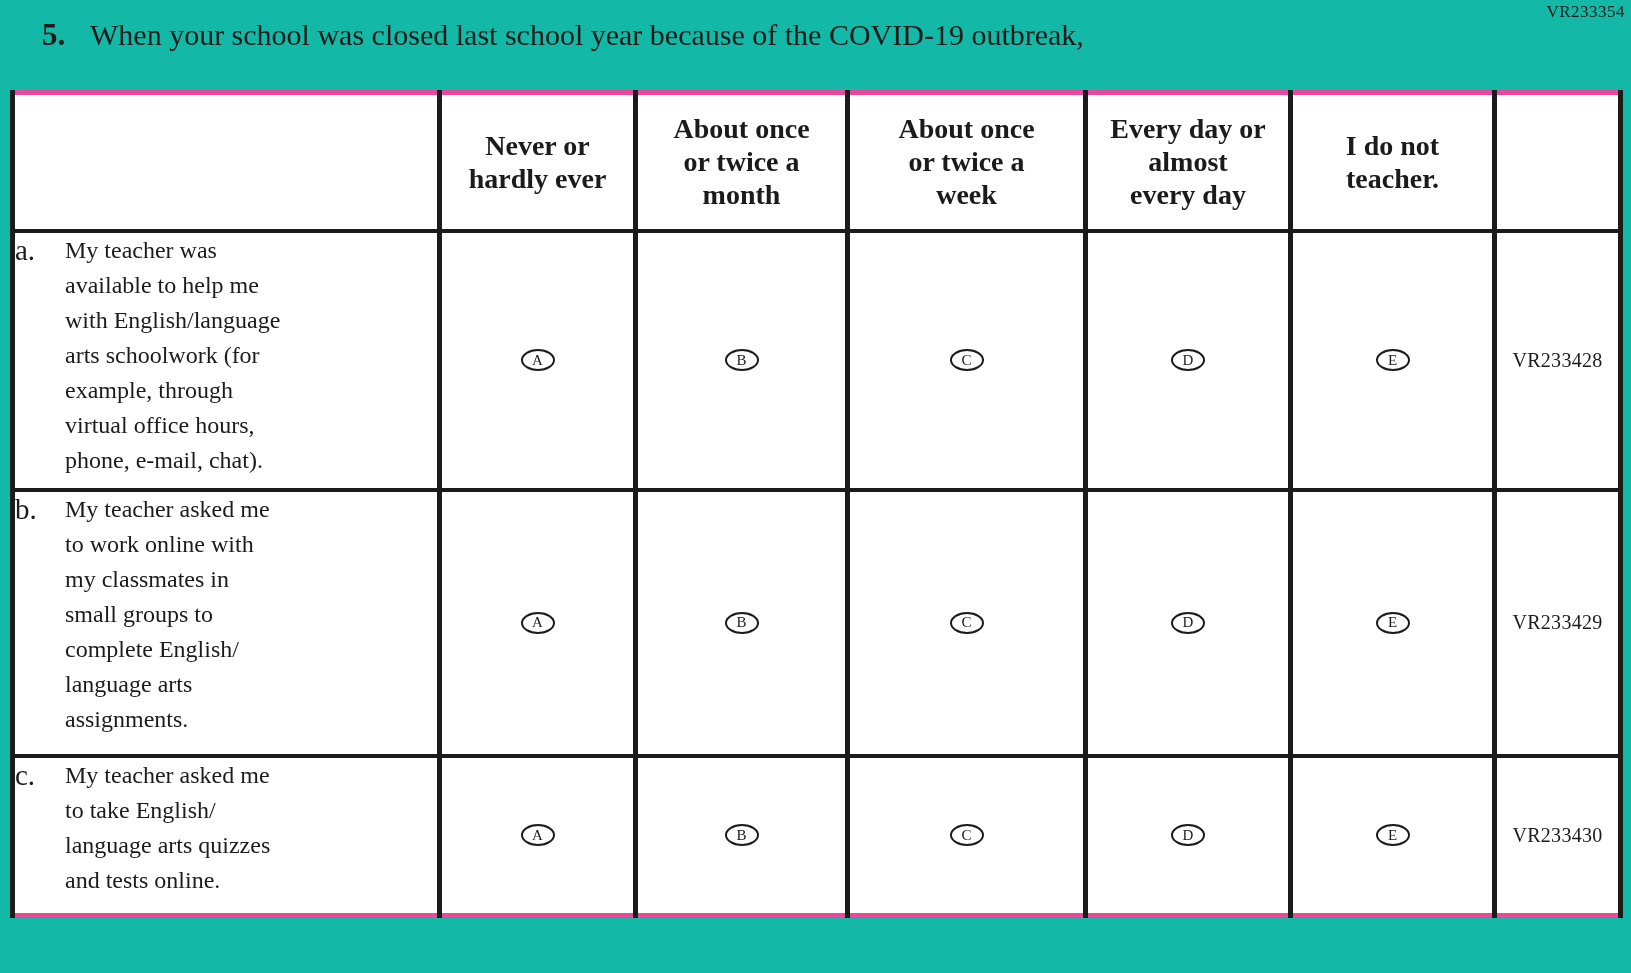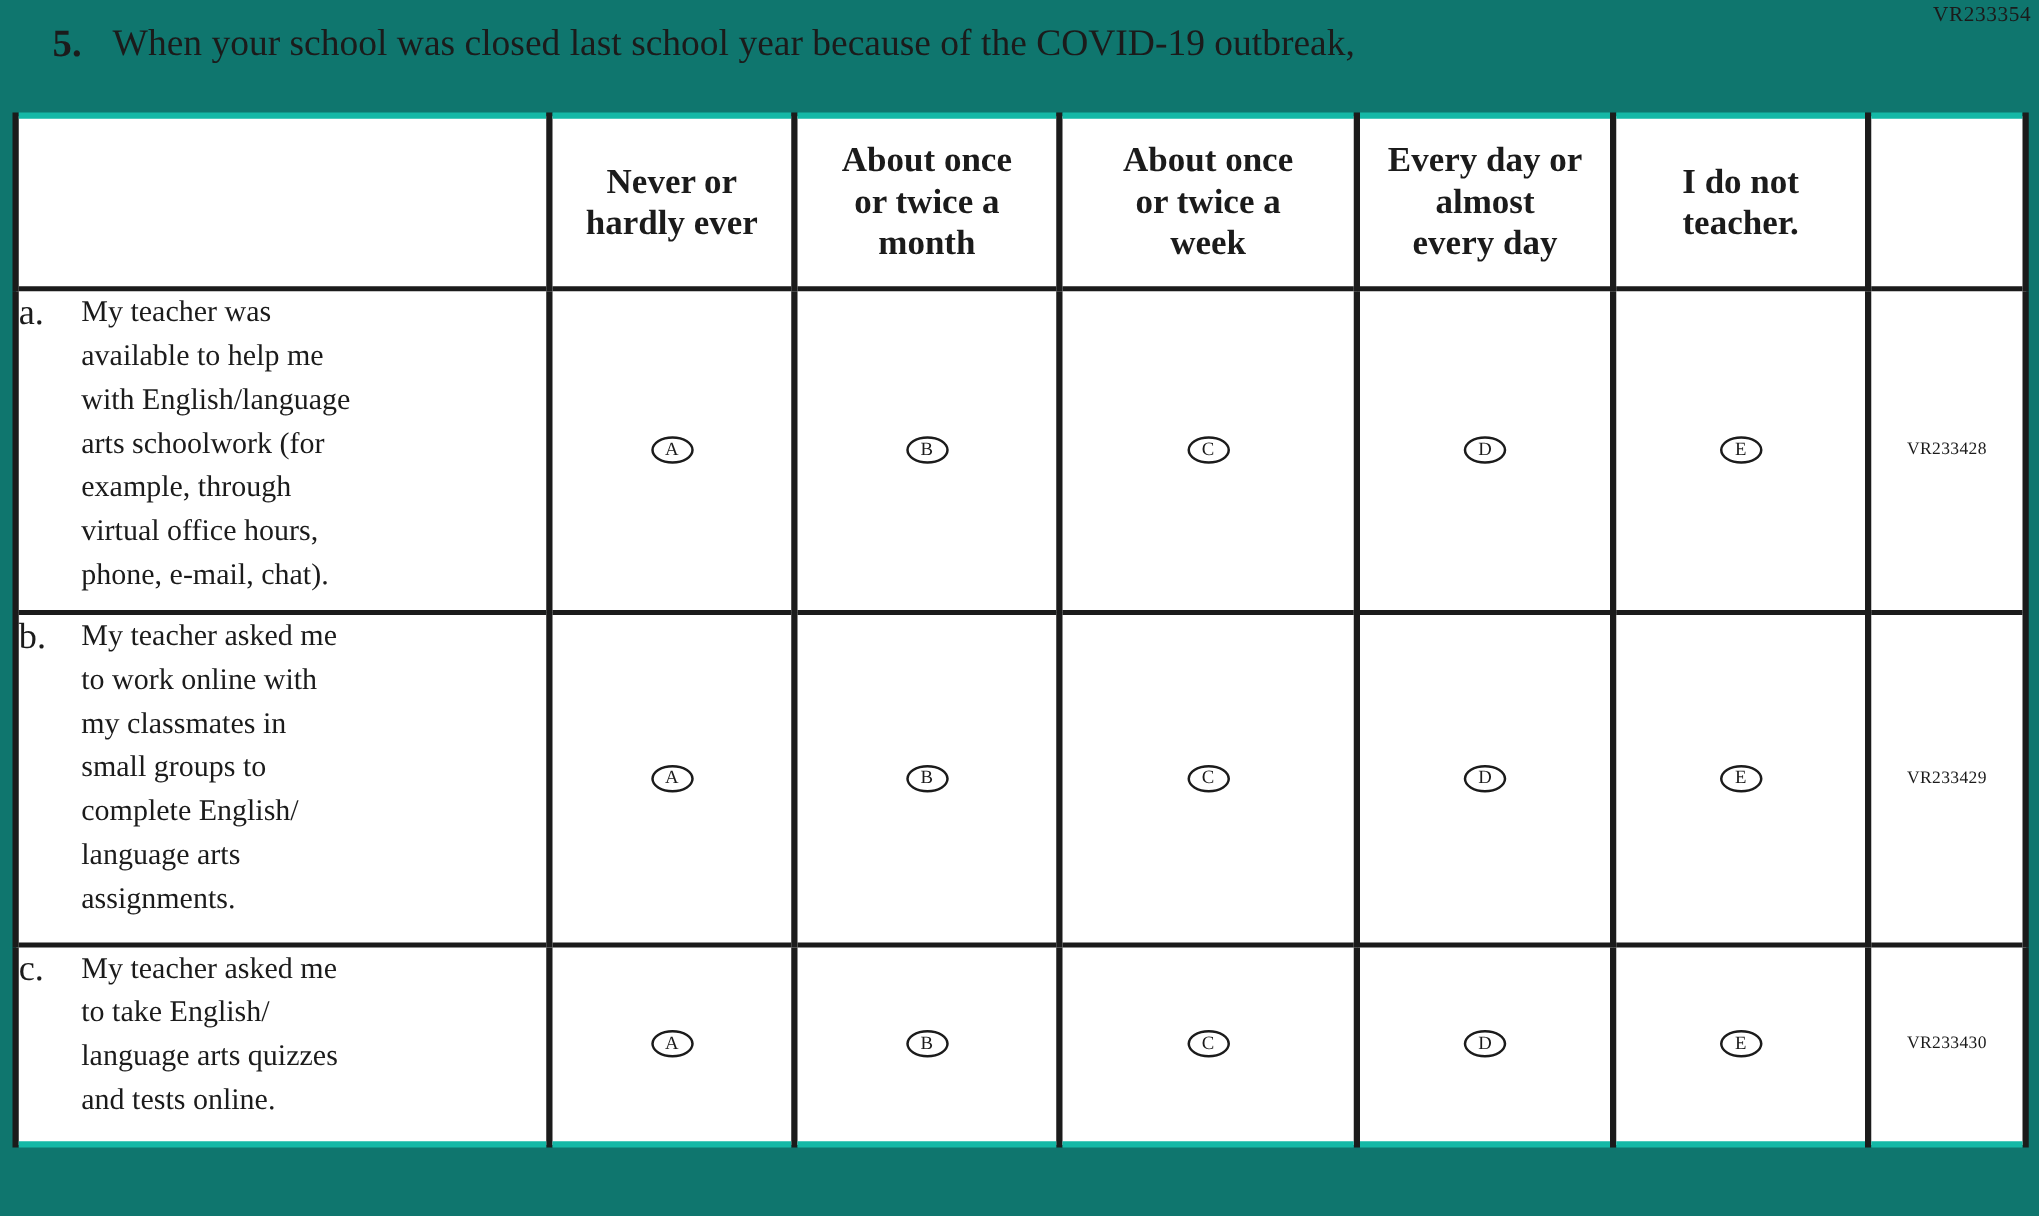--- a/index.html
+++ b/index.html
@@ -6,21 +6,21 @@
     margin: 0;
     padding: 0;
     background: #ffffff;
     font-family: "Liberation Serif", "DejaVu Serif", serif;
     color: #1b1b1b;
   }
   .page {
     position: relative;
     width: 1631px;
     height: 973px;
-    background: #0f766e;
+    background: #14b8a6;
     overflow: hidden;
   }
   .top-code {
     position: absolute;
     top: 2px;
     right: 6px;
     font-size: 17px;
     letter-spacing: 0.5px;
   }
   .question {
@@ -48,21 +48,21 @@
   }
   table.survey td, table.survey th {
     border-left: 5px solid #1b1b1b;
     border-right: 5px solid #1b1b1b;
     border-top: 4px solid #1b1b1b;
     border-bottom: 4px solid #1b1b1b;
     padding: 0;
     background: #ffffff;
   }
   table.survey {
-    border: 5px solid #14b8a6;
+    border: 5px solid #ec4899;
   }
   thead tr { height: 138px; }
   thead th {
     font-size: 28px;
     line-height: 33px;
     font-weight: bold;
     text-align: center;
     vertical-align: middle;
     border-bottom: 11px double #1b1b1b;
   }
@@ -99,21 +99,21 @@
     border: 2.5px solid #1b1b1b;
     border-radius: 50%;
     font-size: 15px;
     line-height: 1;
     cursor: pointer;
     background: #ffffff;
   }
   td.code {
     text-align: center;
     vertical-align: middle;
-    font-size: 14px;
+    font-size: 20px;
     letter-spacing: 0.3px;
   }
 </style>
 </head>
 <body>
 
 <div class="page">
 
   <div class="top-code">VR233354</div>
 

